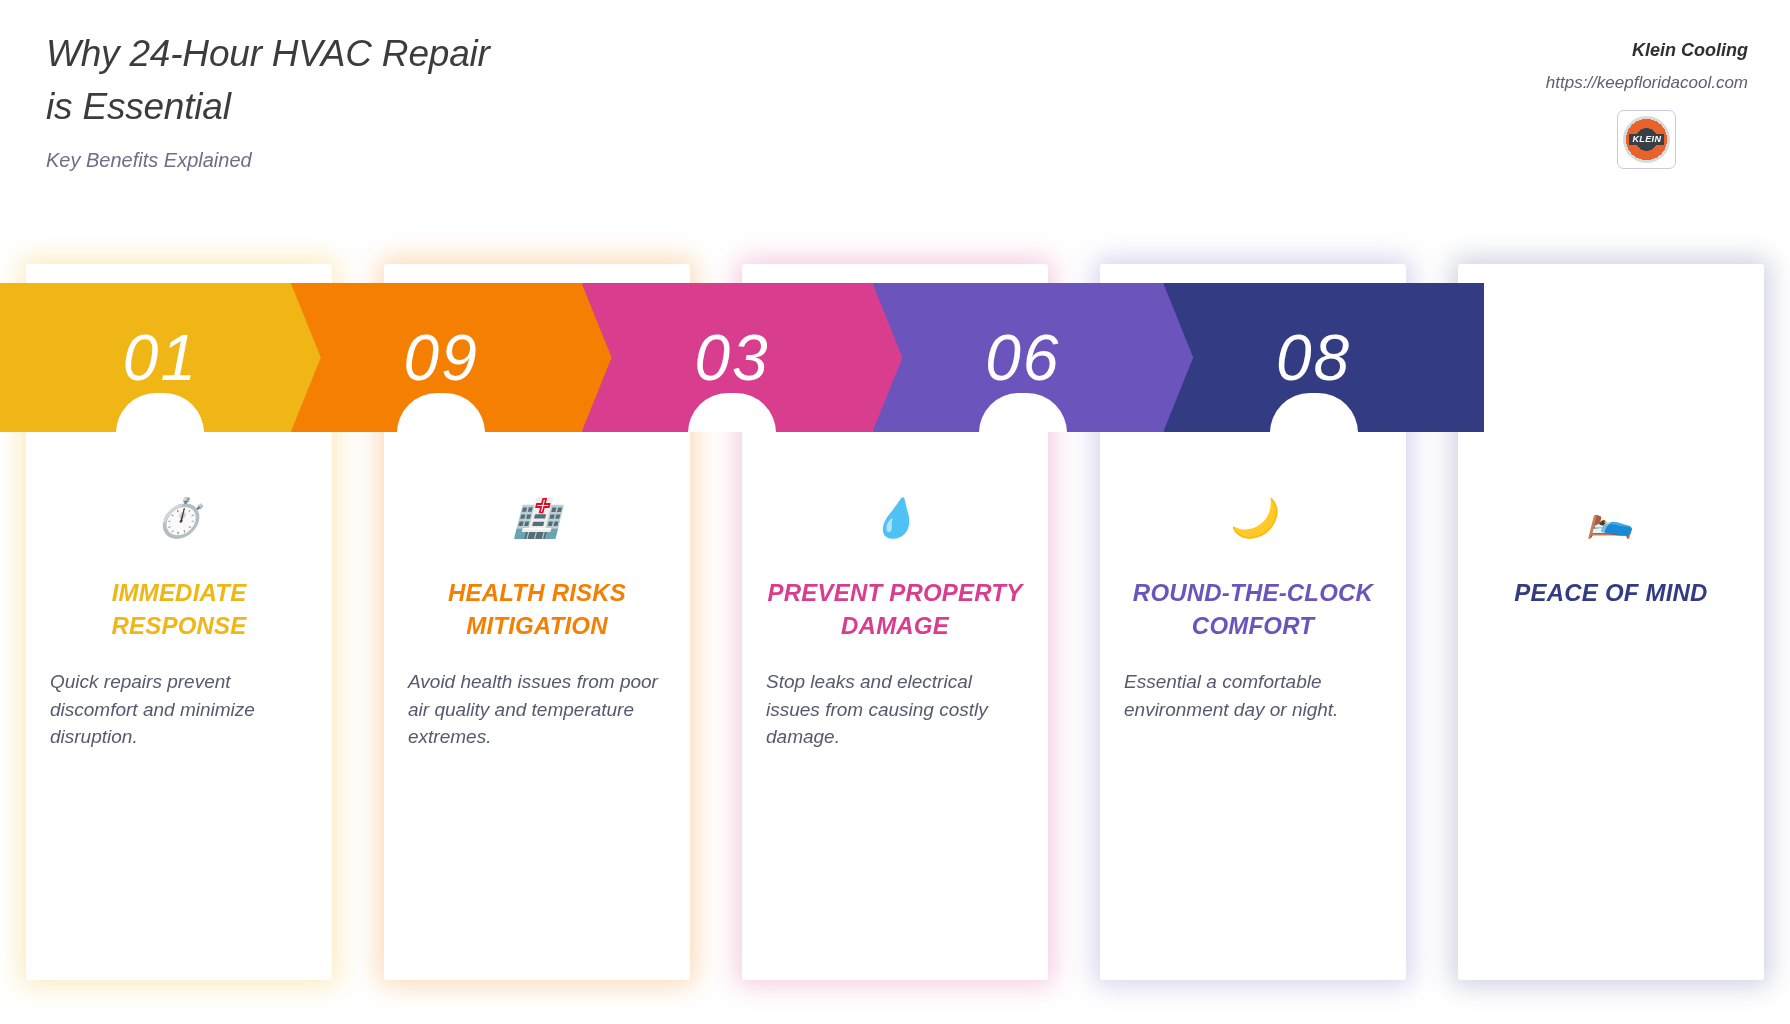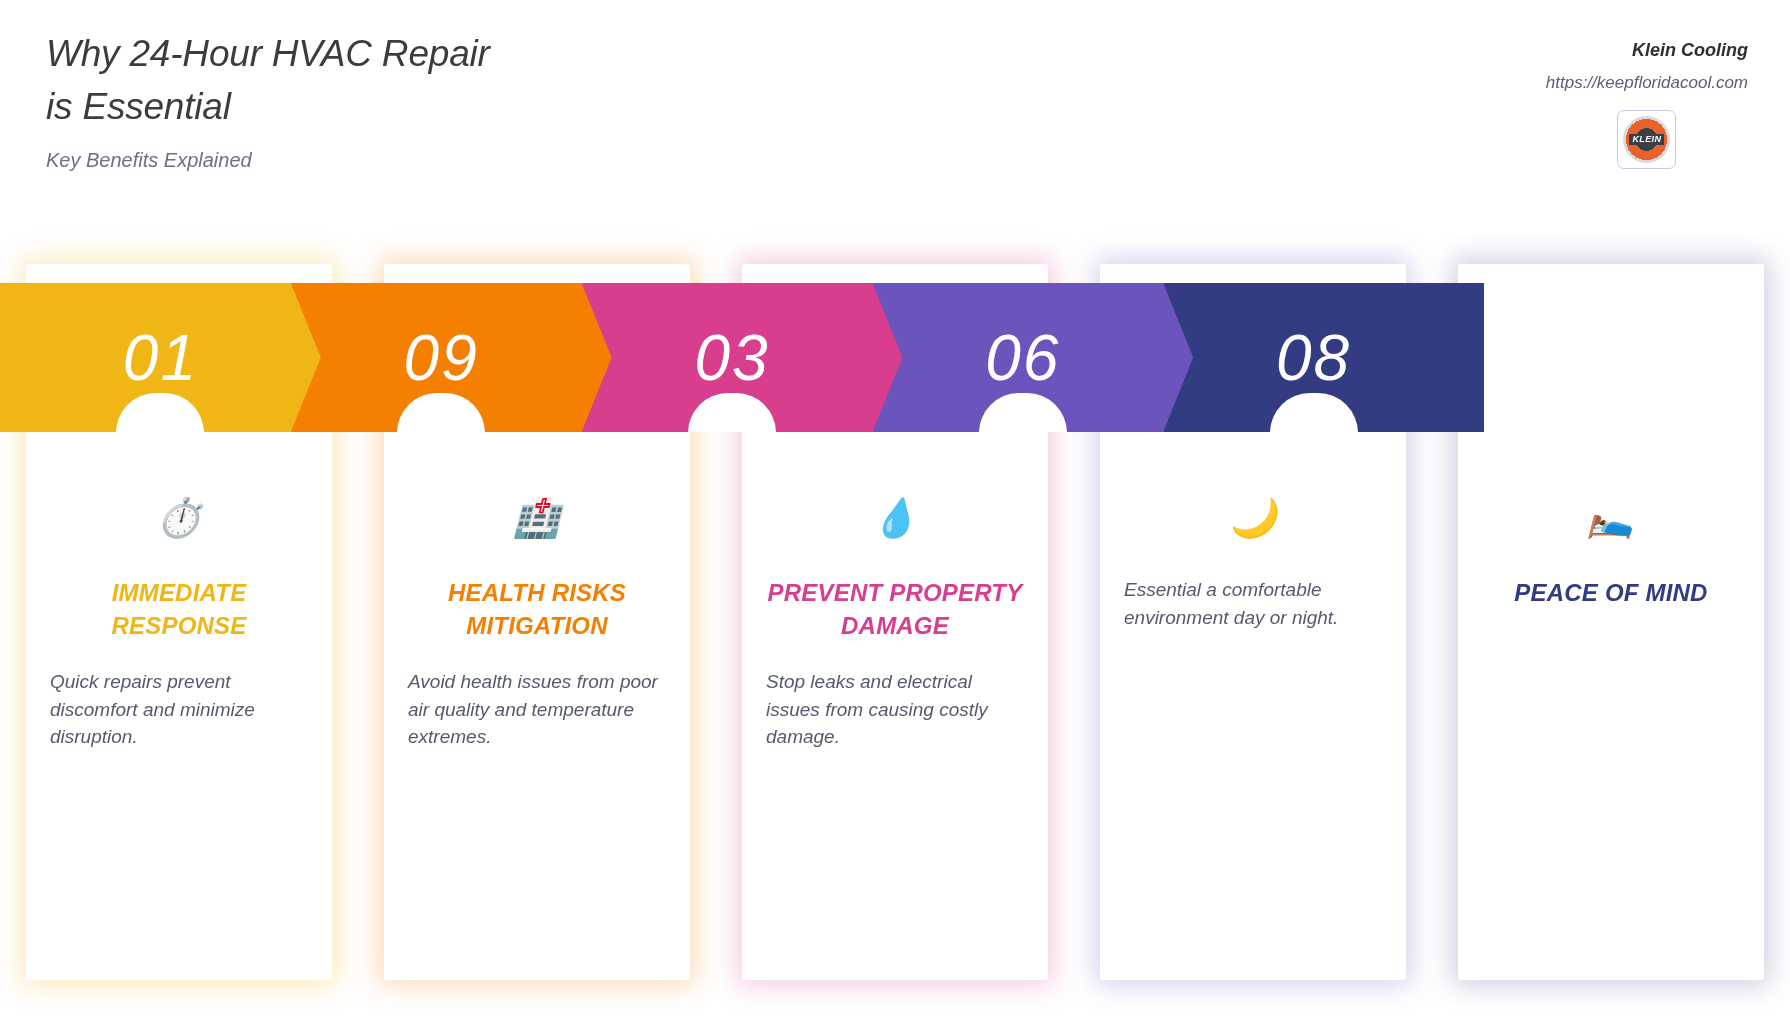--- a/index.html
+++ b/index.html
@@ -255,20 +255,21 @@
             <div class="card-icon">💧</div>
             <div class="card-title" style="color:#D93D8E">PREVENT PROPERTY DAMAGE</div>
             <div class="card-desc">Stop leaks and electrical issues from causing costly damage.</div>
           </div>
         </div>
       </div>
       <div class="card-slot">
         <div class="card" style="box-shadow: rgba(107, 85, 188, 0.26) 0px 0px 26px 6px;">
           <div class="card-inner">
             <div class="card-icon">🌙</div>
+            <div class="card-title" style="color:#6B55BC">ROUND-THE-CLOCK COMFORT</div>
             <div class="card-desc">Essential a comfortable environment day or night.</div>
           </div>
         </div>
       </div>
       <div class="card-slot">
         <div class="card" style="box-shadow: rgba(51, 60, 131, 0.24) 0px 0px 26px 6px;">
           <div class="card-inner">
             <div class="card-icon">🛌</div>
             <div class="card-title" style="color:#333C83">PEACE OF MIND</div>
           </div>

